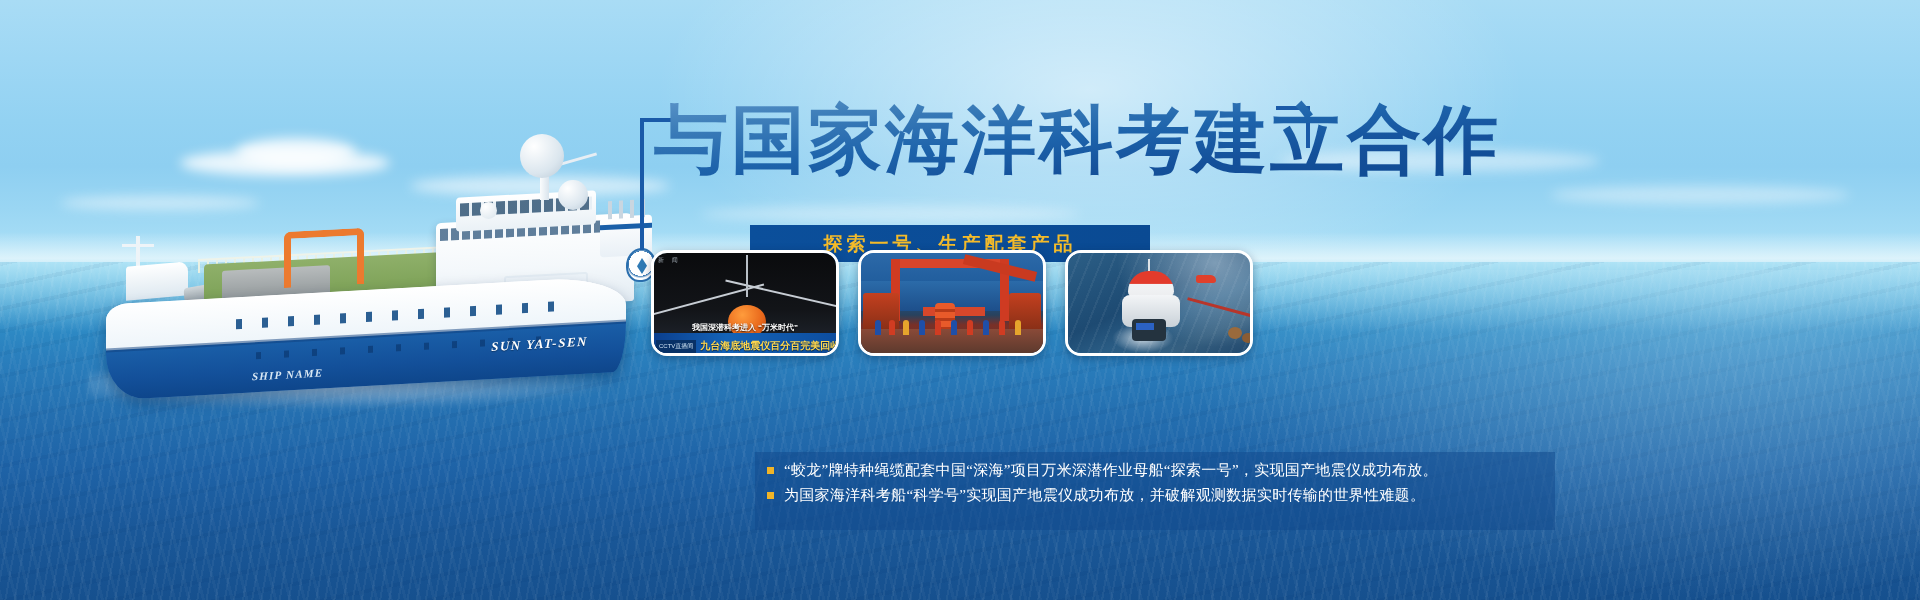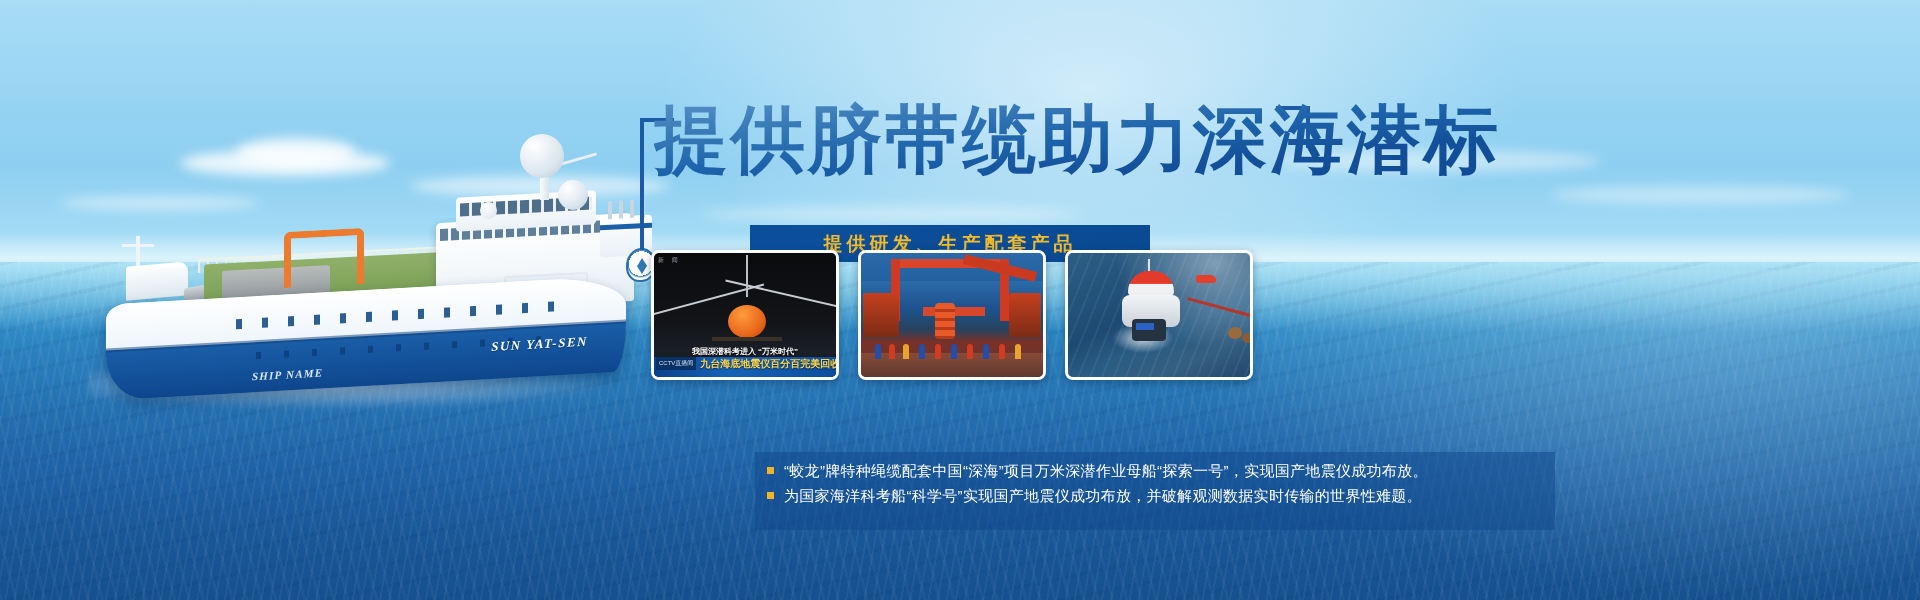--- a/index.html
+++ b/index.html
@@ -265,22 +265,22 @@
     display:flex; align-items:center; justify-content:center;
   }
   .subtitle-text {
     color:#f4bb2a; font-size:19px; font-weight:700; letter-spacing:4px;
     white-space:nowrap;
   }
 
   
   .thumbs { position:absolute; left:651px; top:250px; width:660px; height:108px; }
   .thumb {
-    position:absolute; top:0; width:188px; height:130px;
-    border:3px solid #ffffff; border-radius:8px;
+    position:absolute; top:0; width:188px; height:106px;
+    border:3px solid #ffffff; border-radius:16px;
     overflow:hidden;
     box-shadow:0 3px 10px rgba(0,25,60,.35);
   }
   .thumb.t1 { left:0px; }
   .thumb.t2 { left:207px; }
   .thumb.t3 { left:414px; }
 
   
   .t1-bg {
     position:absolute; inset:0;
@@ -306,21 +306,21 @@
     position:absolute; left:58px; top:84px; width:70px; height:4px; background:#3a3028;
   }
   .t1-cap1 {
     position:absolute; left:0; right:0; bottom:20px;
     text-align:center; color:#ffffff; font-size:8px; font-weight:700;
     text-shadow:0 1px 2px #000; white-space:nowrap;
   }
   .t1-cap2 {
     position:absolute; left:0; right:0; bottom:0; height:20px;
     background:linear-gradient(to right,#0b3f8e,#1463b8 40%,#0d4d9e);
-    display:flex; align-items:flex-start;
+    display:flex; align-items:flex-end;
   }
   .t1-cap2 .logo {
     font-size:6px; color:#cfe4f5; background:#083166;
     padding:2px 3px; margin-left:2px; white-space:nowrap;
   }
   .t1-cap2 .txt {
     font-size:10px; color:#ffd84d; font-weight:700; margin-left:4px;
     white-space:nowrap; text-shadow:0 1px 1px rgba(0,0,0,.6);
   }
   .t1-corner {
@@ -379,21 +379,21 @@
   
   .bullets {
     position:absolute; left:755px; top:452px;
     width:800px; height:78px;
     background:rgba(17,72,140,.52);
     padding:6px 0 0 0;
   }
   .bullet-row {
     display:flex; align-items:flex-start;
     color:#ffffff; font-size:15px; line-height:25px;
-    white-space:nowrap; padding-left:12px;
+    white-space:nowrap; padding-left:12px;font-family:Liberation Serif, serif;
   }
   .bullet-marker {
     width:7px; height:7px; background:#f0b428;
     margin-top:9px; margin-right:10px; flex:0 0 auto;
   }
   .bullet-text { letter-spacing:.3px; }
 </style>
 </head>
 <body>
 
@@ -454,25 +454,25 @@
       <div class="hull-stripe"></div>
       <div class="portholes2"></div>
       <div class="hull-name">SUN YAT-SEN</div>
       <div class="hull-shipname">SHIP NAME</div>
     </div>
   </div>
 
   <div class="title-area">
     <div class="bracket-left"></div>
     <div class="bracket-right"></div>
-    <div class="main-title">提供脐带缆助力深海潜标</div>
+    <div class="main-title">与国家海洋科考建立合作</div>
   </div>
 
   <div class="subtitle-bar">
-    <span class="subtitle-text">提供研发、生产配套产品</span>
+    <span class="subtitle-text">探索一号、生产配套产品</span>
   </div>
 
   <div class="thumbs">
 
     <div class="thumb t1">
       <div class="t1-bg"></div>
       <div class="t1-corner">新 闻</div>
       <div class="t1-cable-a"></div>
       <div class="t1-cable-b"></div>
       <div class="t1-vert"></div>

